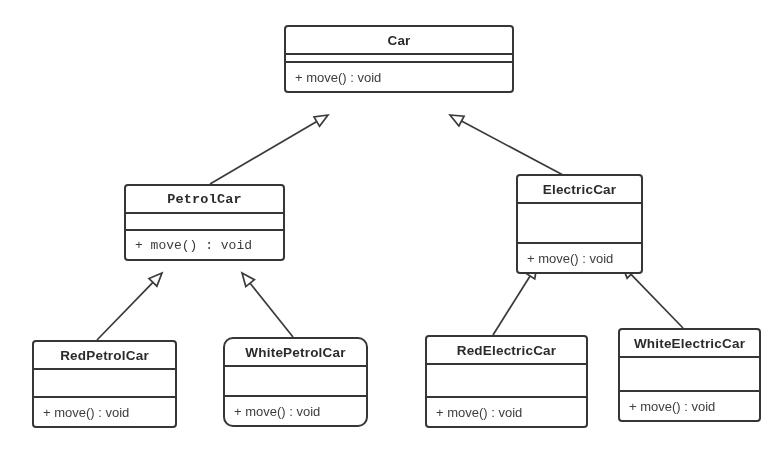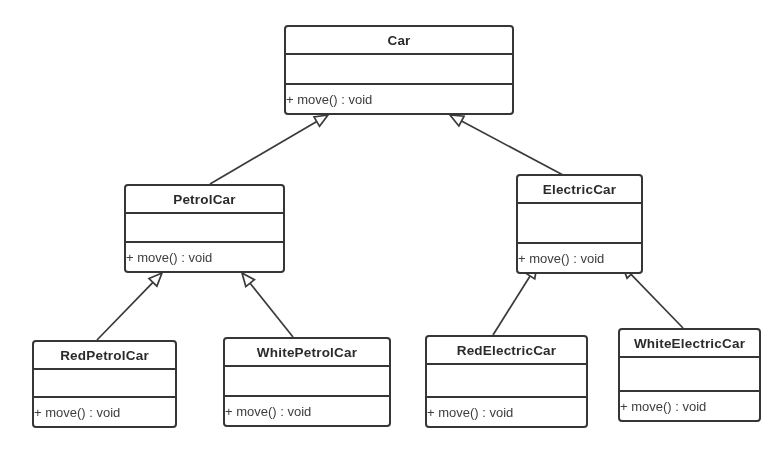--- a/index.html
+++ b/index.html
@@ -30,20 +30,21 @@
     color: #2b2b2b;
     letter-spacing: 0.2px;
   }
   .uml-attrs {
     flex: 1;
     border-bottom: 2px solid #363636;
   }
   .uml-ops {
     height: 28px;
     display: flex; align-items: center;
+    padding-left: 9px;
     font-size: 13px;
     color: #3d3d3d;
   }
 
   svg.edges { position: absolute; left: 0; top: 0; }
   .gen-edge { stroke: #3a3a3a; stroke-width: 1.7; fill: none; }
   .gen-head { fill: #ffffff; stroke: #3a3a3a; stroke-width: 1.7; }
 
   .watermark {
     position: absolute;
@@ -67,29 +68,29 @@
     <line class="gen-edge" x1="493" y1="335" x2="530.0817699121615" y2="276.0062751397431"></line>
     <line class="gen-edge" x1="683" y1="328" x2="631.0429476649343" y2="274.3394377523092"></line>
   <polygon points="328,115 319.5540717795209,126.3100086867568 314.00148666099017,116.81428341158842" class="gen-head"></polygon>
       <polygon points="450,115 464.0611256464188,116.23884847968725 458.90251368052867,125.9542343487804" class="gen-head"></polygon>
       <polygon points="162,273 156.89548919820996,286.16031798530753 149.0003696579807,278.5008736552344" class="gen-head"></polygon>
       <polygon points="242,273 254.40297569867298,279.7391537909538 245.80032063279535,286.5943945465751" class="gen-head"></polygon>
       <polygon points="537,265 534.7382709328219,278.933218638444 525.425268891501,273.0793316410422" class="gen-head"></polygon>
       <polygon points="622,265 634.9942482524498,270.51357527868316 627.0916470774189,278.16530022593525" class="gen-head"></polygon>
     </svg>
 
-  <div class="uml-class" style="left:284px; top:25px; width:230px; height:90px;">
+  <div class="uml-class" style="left:284px; top:25px; width:230px; height:68px;">
     <div class="uml-title">Car</div>
     <div class="uml-attrs"></div>
     <div class="uml-ops">
       <span>+ move() : void</span>
     </div>
   </div>
 
-  <div class="uml-class" style="left:124px; top:184px; width:161px; height:89px;">
+  <div class="uml-class" style="left:124px; top:184px; width:161px; height:77px;font-family:Liberation Mono, monospace;">
     <div class="uml-title">PetrolCar</div>
     <div class="uml-attrs"></div>
     <div class="uml-ops">
       <span>+ move() : void</span>
     </div>
   </div>
 
   <div class="uml-class" style="left:516px; top:174px; width:127px; height:100px;">
     <div class="uml-title">ElectricCar</div>
     <div class="uml-attrs"></div>
@@ -99,21 +100,21 @@
   </div>
 
   <div class="uml-class" style="left:32px; top:340px; width:145px; height:88px;">
     <div class="uml-title">RedPetrolCar</div>
     <div class="uml-attrs"></div>
     <div class="uml-ops">
       <span>+ move() : void</span>
     </div>
   </div>
 
-  <div class="uml-class" style="left:223px; top:337px; width:168px; height:90px;">
+  <div class="uml-class" style="left:223px; top:337px; width:145px; height:90px;border-radius:10px;">
     <div class="uml-title">WhitePetrolCar</div>
     <div class="uml-attrs"></div>
     <div class="uml-ops">
       <span>+ move() : void</span>
     </div>
   </div>
 
   <div class="uml-class" style="left:425px; top:335px; width:163px; height:93px;">
     <div class="uml-title">RedElectricCar</div>
     <div class="uml-attrs"></div>

